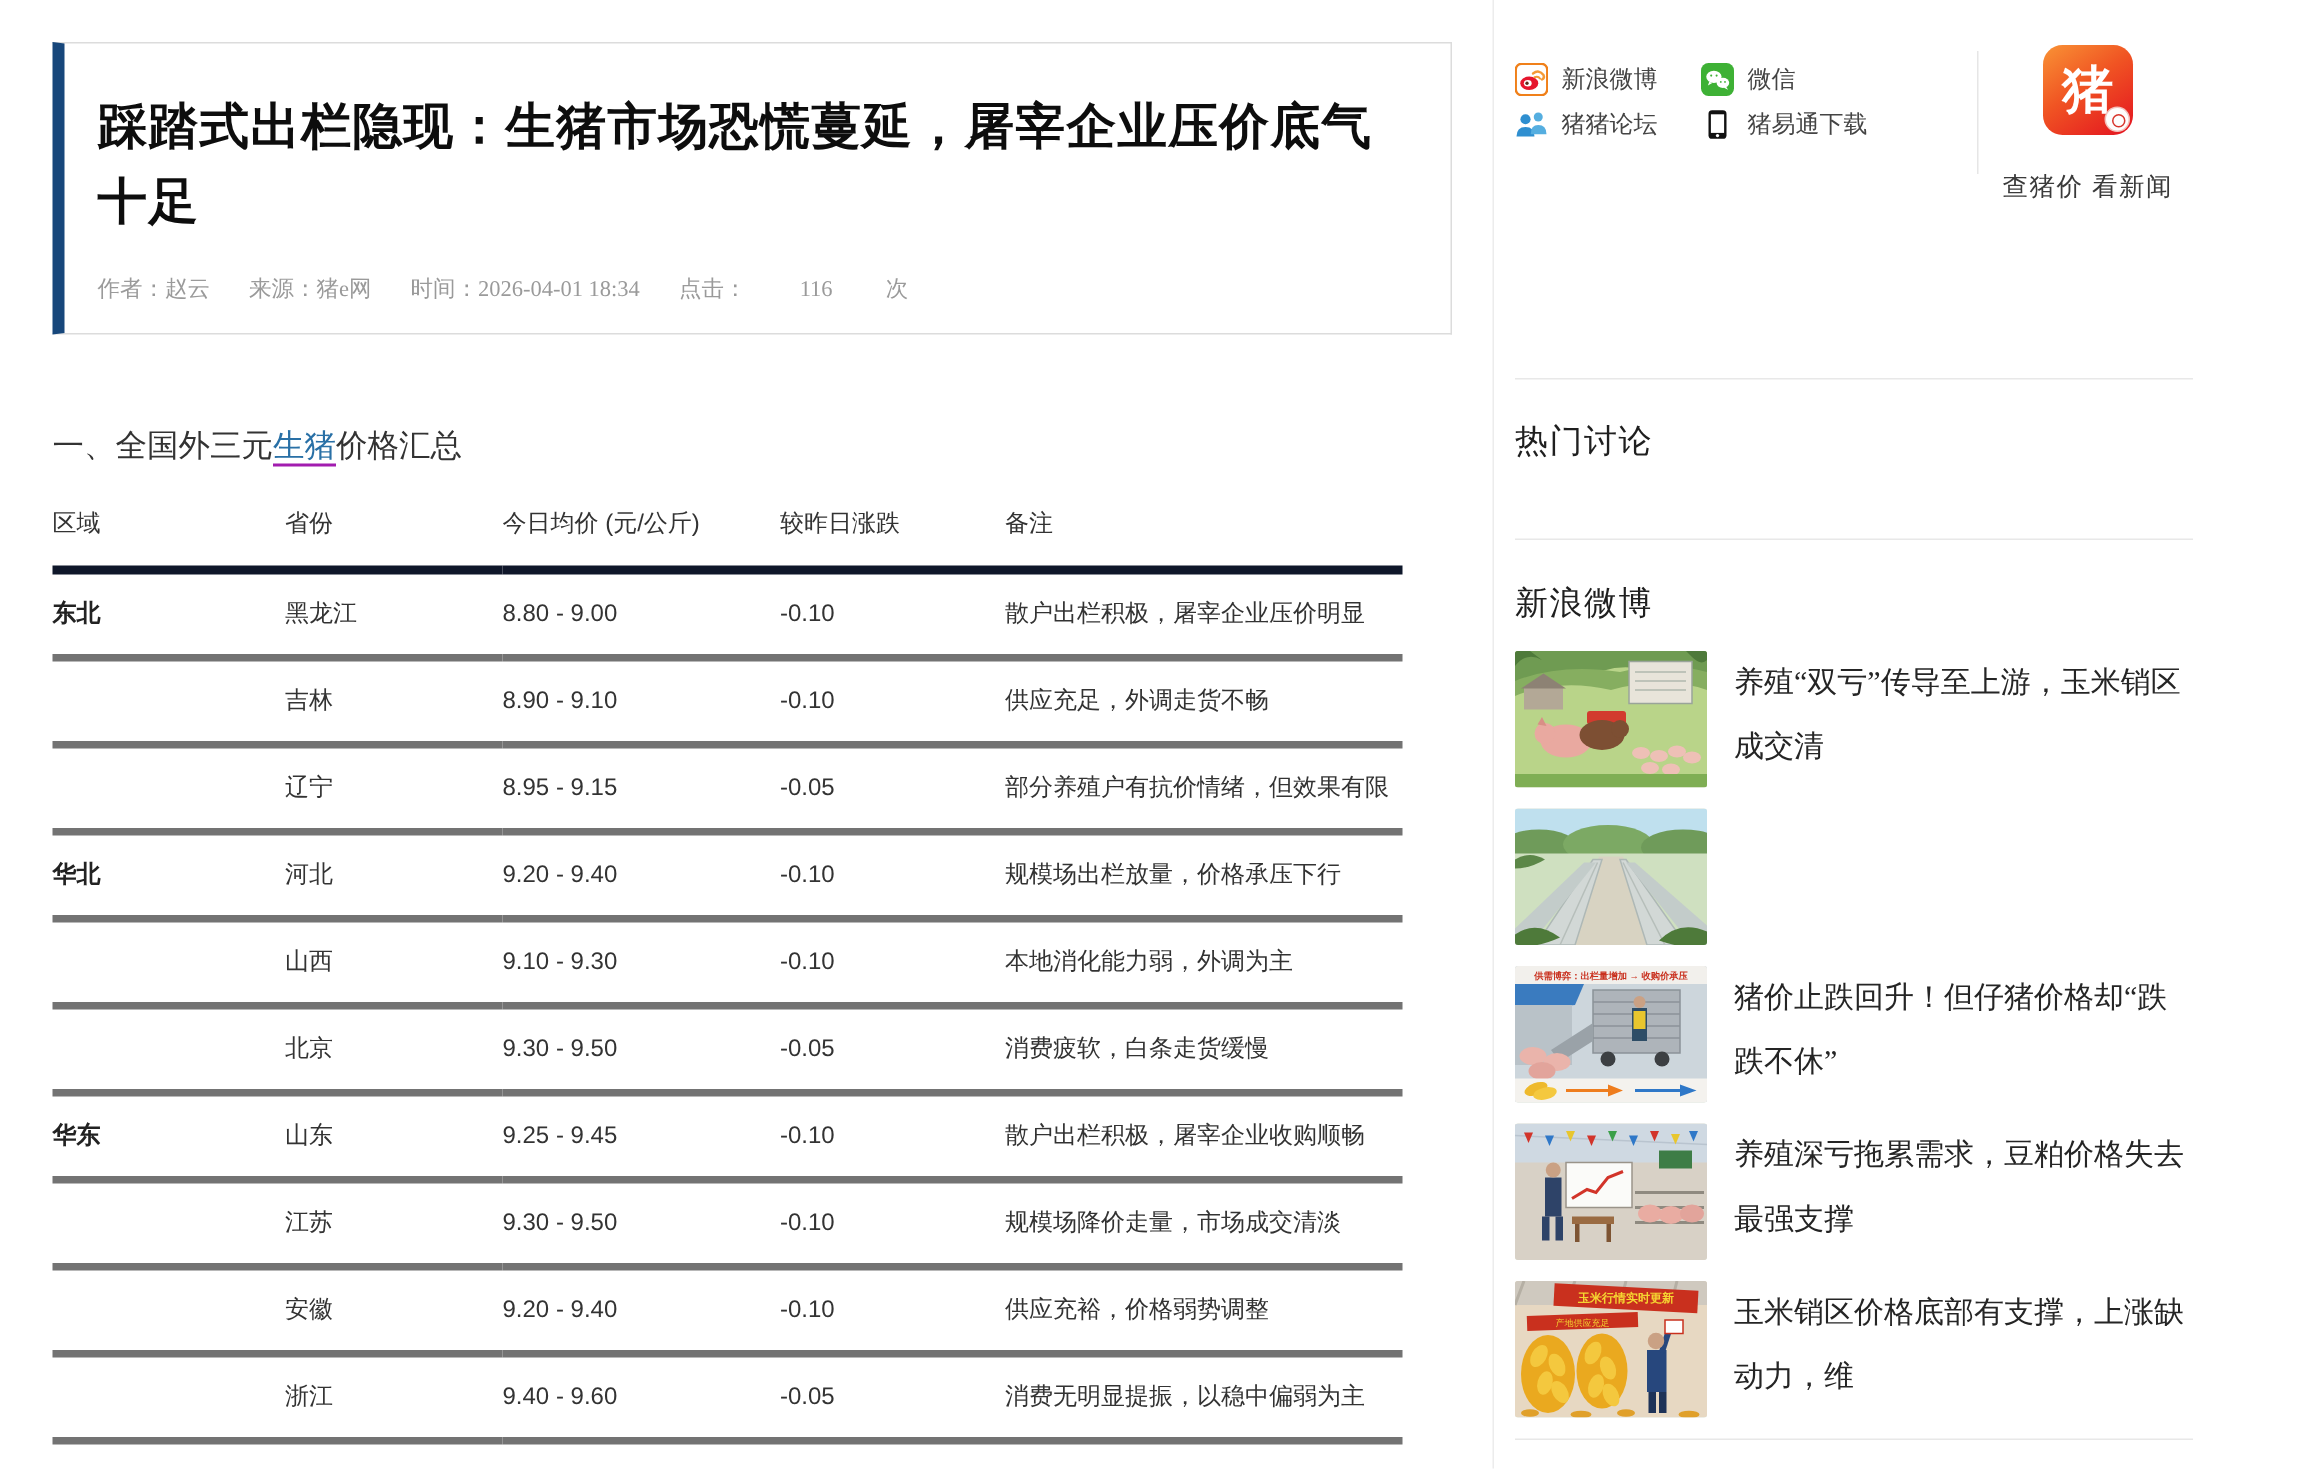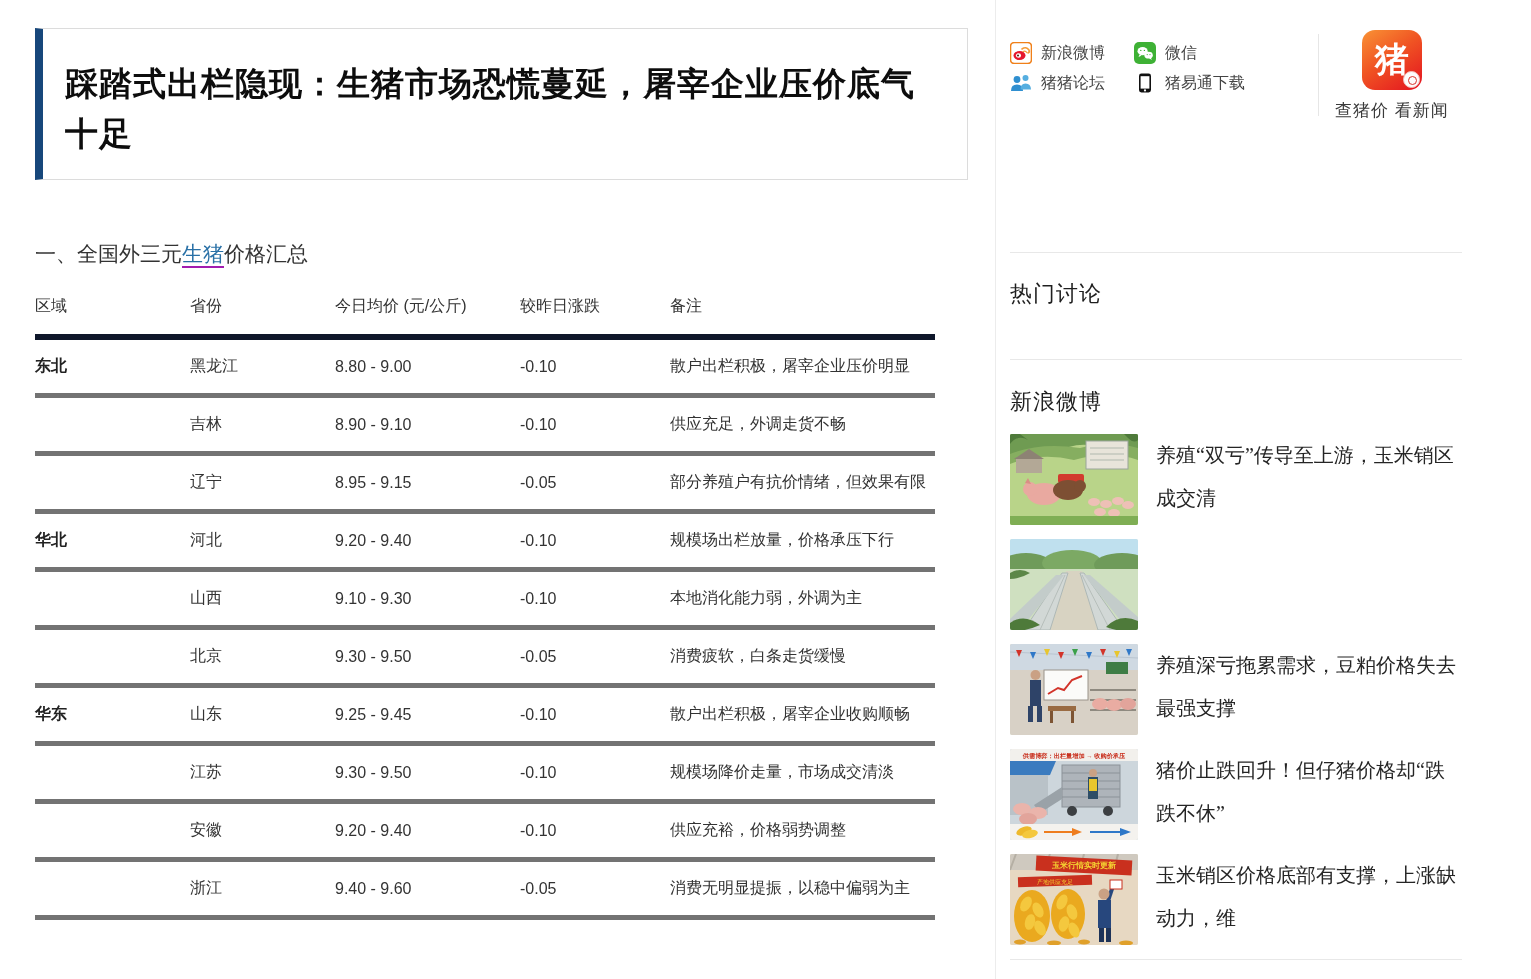--- a/index.html
+++ b/index.html
@@ -34,41 +34,53 @@
   .share-item .icon { width:22px; height:22px; flex:none; display:block; }
   .share-vdivider { width:1px; background:#e6e6e6; height:82px; margin:4px 16px 0 24px; }
   .app-promo { text-align:center; cursor:pointer; padding-top:0; }
   .app-icon { width:60px; height:60px; border-radius:13px; margin:0 auto;
               background:linear-gradient(145deg,#f99335 0%, #f05423 45%, #e31220 100%);
               color:#fff; font-size:34px; font-weight:700; display:flex; align-items:center; justify-content:center;
               position:relative; font-family:"Liberation Sans", sans-serif; }
   .app-stamp { position:absolute; right:2px; bottom:2px; width:17px; height:17px; background:#fdfdfd; border-radius:50%;
                border:1px solid #f3c0bb; }
   .app-stamp::after { content:""; position:absolute; left:4px; top:4px; width:7px; height:7px; border:1px solid #d8352c; border-radius:50%; }
-  .app-caption { margin-top:9px; font-size:17px; color:#3a3a3a; letter-spacing:1px; }
+  .app-caption { margin-top:23px; font-size:17px; color:#3a3a3a; letter-spacing:1px; }
 
   .sb-divider { height:1px; background:#e8e8e8; width:452px; }
   .d1 { margin-top:107px; } .d2 { margin-top:50px; } .d3 { margin-top:8px; }
   .sb-heading { font-size:22px; font-weight:400; color:#1f1f1f; letter-spacing:1px; }
   .h-hot { margin-top:26px; }
   .h-headlines { margin-top:27px; }
   .headlines-list { margin-top:17px; }
   .headline-item { display:flex; margin-bottom:14px; cursor:pointer; }
   .headline-thumb { width:128px; height:91px; flex:none; margin-right:18px; border-radius:2px; overflow:hidden; background:#dfe6da; }
   .headline-thumb svg { display:block; }
   .headline-text { font-family:"Liberation Serif", serif; font-size:20px; line-height:43px; color:#252525; padding-top:0px; }
 </style>
 </head>
 <body>
 
 <div class="page-divider"></div>
 
 <div class="main">
   <div class="title-box">
     <h1 class="article-title">踩踏式出栏隐现：生猪市场恐慌蔓延，屠宰企业压价底气十足</h1>
+    <div class="meta">
+      <span class="grp"><span>作者：</span><span>赵云</span></span>
+      <span class="grp"><span>来源：</span><span>猪e网</span></span>
+      <span class="grp"><span>时间：</span><span>2026-04-01 18:34</span></span>
+      <span class="grp">
+        <span>点击：</span>
+        <span style="display:inline-block;width:28px;"></span>
+        <span>116</span>
+        <span style="display:inline-block;width:28px;"></span>
+        <span>次</span>
+      </span>
+    </div>
   </div>
 
   <div class="section-heading">
     <span>一、全国外三元</span><a class="inline-link">生猪</a><span>价格汇总</span>
   </div>
 
 
   <table class="price">
     <thead>
       <tr>
@@ -265,20 +277,51 @@
     <line x1="72" y1="36" x2="100" y2="91" stroke="#b6beba" stroke-width="1"></line>
     <path d="M0 84 Q14 74 30 86 Q12 94 0 91 Z" fill="#4e7a3a"></path>
     <path d="M128 82 Q110 74 96 88 Q116 95 128 91 Z" fill="#4e7a3a"></path>
     <path d="M0 34 Q10 28 20 34 Q10 40 0 40 Z" fill="#5c8748"></path>
   </svg>
 </div>
       </div>
       <div class="headline-item">
         <div class="headline-thumb">
   <svg width="128" height="91" viewBox="0 0 128 91">
+    <rect width="128" height="91" fill="#cdd6dc"></rect>
+    <rect x="0" y="0" width="128" height="12" fill="#f2f0ec"></rect>
+    <text class="t1" x="64" y="8.5" text-anchor="middle" font-size="6.2" fill="#c9301e" font-weight="bold" font-family="Liberation Sans, sans-serif">供需博弈：出栏量增加 → 收购价承压</text>
+    <polygon points="0,12 46,12 40,26 0,30 Z" fill="#3a7bbf"></polygon>
+    <rect x="0" y="26" width="38" height="40" fill="#b9c2c8"></rect>
+    <rect x="52" y="16" width="58" height="42" fill="#aeb4ba" stroke="#8b9298" stroke-width="1"></rect>
+    <line x1="52" y1="24" x2="110" y2="24" stroke="#8b9298" stroke-width="1"></line>
+    <line x1="52" y1="32" x2="110" y2="32" stroke="#8b9298" stroke-width="1"></line>
+    <line x1="52" y1="40" x2="110" y2="40" stroke="#8b9298" stroke-width="1"></line>
+    <line x1="52" y1="48" x2="110" y2="48" stroke="#8b9298" stroke-width="1"></line>
+    <circle cx="62" cy="62" r="5" fill="#3c3f42"></circle>
+            <circle cx="98" cy="62" r="5" fill="#3c3f42"></circle>
+    <polygon points="24,56 52,38 52,50 30,64 Z" fill="#9aa2a8"></polygon>
+    <ellipse cx="12" cy="60" rx="9" ry="6" fill="#eab4ab"></ellipse>
+    <ellipse cx="28" cy="64" rx="9" ry="6" fill="#eab4ab"></ellipse>
+    <ellipse cx="18" cy="70" rx="9" ry="6" fill="#e2a49b"></ellipse>
+    <rect x="78" y="28" width="10" height="22" fill="#2e4d66"></rect>
+    <rect x="79" y="30" width="8" height="12" fill="#e8c62e"></rect>
+    <circle cx="83" cy="24" r="4" fill="#caa184"></circle>
+    <rect x="0" y="75" width="128" height="16" fill="#f4f2ee"></rect>
+    <ellipse cx="14" cy="82" rx="8" ry="4" fill="#eeb92c" transform="rotate(-20 14 82)"></ellipse>
+    <ellipse cx="20" cy="85" rx="8" ry="4" fill="#f4c83e" transform="rotate(-12 20 85)"></ellipse>
+    <polygon points="34,82 62,82 62,79 72,83 62,87 62,84 34,84" fill="#ee7d1e"></polygon>
+    <polygon points="80,82 110,82 110,79 121,83 110,87 110,84 80,84" fill="#2f78c8"></polygon>
+  </svg>
+</div>
+        <div class="headline-text">猪价止跌回升！但仔猪价格却“跌跌不休”</div>
+      </div>
+      <div class="headline-item">
+        <div class="headline-thumb">
+  <svg width="128" height="91" viewBox="0 0 128 91">
     <rect width="128" height="91" fill="#d8d1c6"></rect>
     <rect x="0" y="0" width="128" height="26" fill="#cfd9e2"></rect>
     <line x1="0" y1="8" x2="128" y2="14" stroke="#b9c4cf" stroke-width="1"></line>
     <g>
       <polygon points="6,6 12,6 9,13" fill="#d2342a"></polygon>
               <polygon points="20,8 26,8 23,15" fill="#2f78c8"></polygon>
       <polygon points="34,5 40,5 37,12" fill="#e8c62e"></polygon>
               <polygon points="48,8 54,8 51,15" fill="#d2342a"></polygon>
       <polygon points="62,5 68,5 65,12" fill="#3aa049"></polygon>
               <polygon points="76,8 82,8 79,15" fill="#2f78c8"></polygon>
@@ -298,51 +341,20 @@
             <rect x="61" y="67" width="3" height="12" fill="#7d5433"></rect>
     <line x1="80" y1="46" x2="126" y2="46" stroke="#8f8a80" stroke-width="2"></line>
     <line x1="80" y1="56" x2="126" y2="56" stroke="#8f8a80" stroke-width="2"></line>
     <line x1="80" y1="66" x2="126" y2="66" stroke="#8f8a80" stroke-width="2"></line>
     <ellipse cx="90" cy="60" rx="8" ry="6" fill="#e9aca2"></ellipse>
     <ellipse cx="104" cy="61" rx="8" ry="6" fill="#e9aca2"></ellipse>
     <ellipse cx="118" cy="60" rx="8" ry="6" fill="#e2a49b"></ellipse>
   </svg>
 </div>
         <div class="headline-text">养殖深亏拖累需求，豆粕价格失去最强支撑</div>
-      </div>
-      <div class="headline-item">
-        <div class="headline-thumb">
-  <svg width="128" height="91" viewBox="0 0 128 91">
-    <rect width="128" height="91" fill="#cdd6dc"></rect>
-    <rect x="0" y="0" width="128" height="12" fill="#f2f0ec"></rect>
-    <text class="t1" x="64" y="8.5" text-anchor="middle" font-size="6.2" fill="#c9301e" font-weight="bold" font-family="Liberation Sans, sans-serif">供需博弈：出栏量增加 → 收购价承压</text>
-    <polygon points="0,12 46,12 40,26 0,30 Z" fill="#3a7bbf"></polygon>
-    <rect x="0" y="26" width="38" height="40" fill="#b9c2c8"></rect>
-    <rect x="52" y="16" width="58" height="42" fill="#aeb4ba" stroke="#8b9298" stroke-width="1"></rect>
-    <line x1="52" y1="24" x2="110" y2="24" stroke="#8b9298" stroke-width="1"></line>
-    <line x1="52" y1="32" x2="110" y2="32" stroke="#8b9298" stroke-width="1"></line>
-    <line x1="52" y1="40" x2="110" y2="40" stroke="#8b9298" stroke-width="1"></line>
-    <line x1="52" y1="48" x2="110" y2="48" stroke="#8b9298" stroke-width="1"></line>
-    <circle cx="62" cy="62" r="5" fill="#3c3f42"></circle>
-            <circle cx="98" cy="62" r="5" fill="#3c3f42"></circle>
-    <polygon points="24,56 52,38 52,50 30,64 Z" fill="#9aa2a8"></polygon>
-    <ellipse cx="12" cy="60" rx="9" ry="6" fill="#eab4ab"></ellipse>
-    <ellipse cx="28" cy="64" rx="9" ry="6" fill="#eab4ab"></ellipse>
-    <ellipse cx="18" cy="70" rx="9" ry="6" fill="#e2a49b"></ellipse>
-    <rect x="78" y="28" width="10" height="22" fill="#2e4d66"></rect>
-    <rect x="79" y="30" width="8" height="12" fill="#e8c62e"></rect>
-    <circle cx="83" cy="24" r="4" fill="#caa184"></circle>
-    <rect x="0" y="75" width="128" height="16" fill="#f4f2ee"></rect>
-    <ellipse cx="14" cy="82" rx="8" ry="4" fill="#eeb92c" transform="rotate(-20 14 82)"></ellipse>
-    <ellipse cx="20" cy="85" rx="8" ry="4" fill="#f4c83e" transform="rotate(-12 20 85)"></ellipse>
-    <polygon points="34,82 62,82 62,79 72,83 62,87 62,84 34,84" fill="#ee7d1e"></polygon>
-    <polygon points="80,82 110,82 110,79 121,83 110,87 110,84 80,84" fill="#2f78c8"></polygon>
-  </svg>
-</div>
-        <div class="headline-text">猪价止跌回升！但仔猪价格却“跌跌不休”</div>
       </div>
       <div class="headline-item">
         <div class="headline-thumb">
   <svg width="128" height="91" viewBox="0 0 128 91">
     <rect width="128" height="91" fill="#e7d8c2"></rect>
     <rect x="0" y="0" width="128" height="16" fill="#cfc9bf"></rect>
     <line x1="6" y1="0" x2="0" y2="16" stroke="#b5afa4" stroke-width="2"></line>
     <line x1="40" y1="0" x2="34" y2="16" stroke="#b5afa4" stroke-width="2"></line>
     <line x1="74" y1="0" x2="70" y2="16" stroke="#b5afa4" stroke-width="2"></line>
     <line x1="108" y1="0" x2="104" y2="16" stroke="#b5afa4" stroke-width="2"></line>

